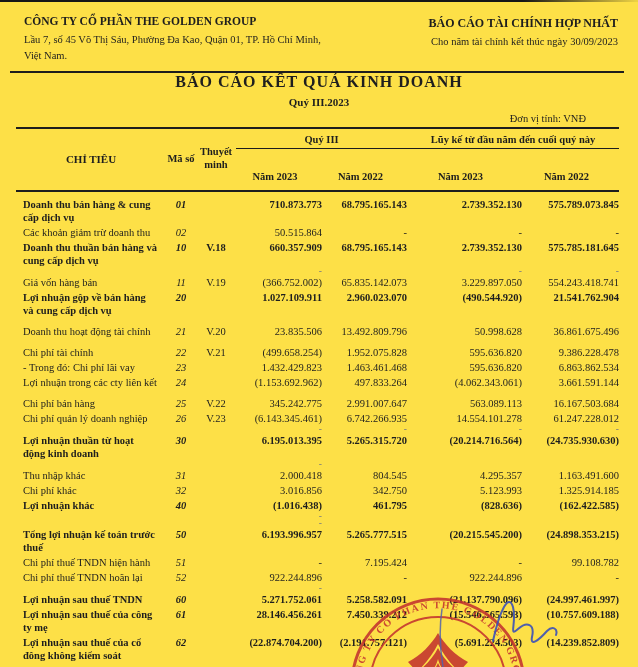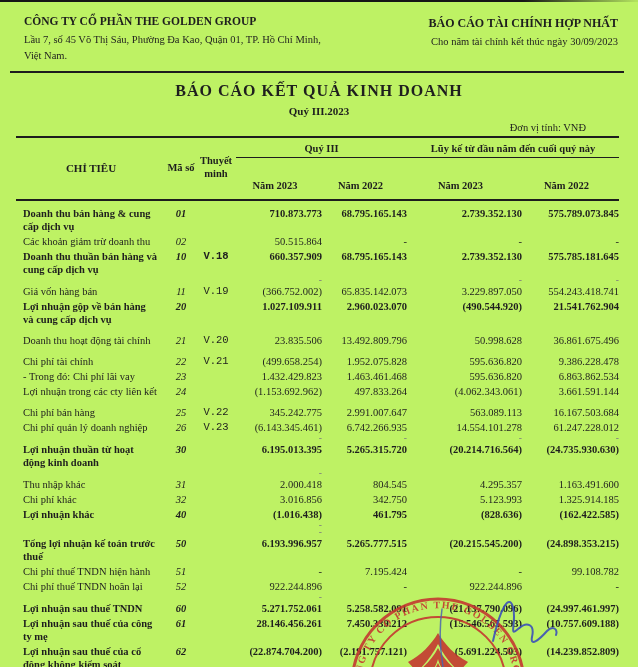--- a/index.html
+++ b/index.html
@@ -1,48 +1,48 @@
 <!DOCTYPE html>
 <html><head>
 <meta charset="utf-8">
 <style>
   html,body{margin:0;padding:0;background:#e9e9e9;}
   .page{
     position:relative;width:638px;height:667px;margin:0 auto;
-    background:#bef264;color:#1e1e1e;overflow:hidden;
+    background:#fde047;color:#1e1e1e;overflow:hidden;
     font-family:"Liberation Serif","DejaVu Serif",serif;
   }
   .topline{position:absolute;top:0;left:0;width:100%;height:2px;
     background:linear-gradient(to right,#161616 0%,#161616 82%,rgba(22,22,22,.06) 100%);}
   .header{display:flex;justify-content:space-between;align-items:flex-start;padding:15px 20px 0 24px;}
   .company-name{font-weight:bold;font-size:11.5px;}
   .company-address{font-size:10.5px;margin-top:5px;line-height:1.5;width:330px;}
   .report-block{text-align:right;padding-top:1px;}
   .report-type{font-weight:bold;font-size:12px;}
   .report-period{font-size:10.5px;margin-top:5px;}
   .rule{border:none;border-top:2px solid #1d1d1d;margin:7px 14px 0 10px;}
-  .title{text-align:center;font-weight:bold;font-size:16px;letter-spacing:1px;margin-top:9px;}
+  .title{text-align:center;font-weight:bold;font-size:16px;letter-spacing:1px;}
   .subtitle{text-align:center;font-weight:bold;font-size:11px;margin-top:5px;}
   .unit{text-align:right;font-size:10.5px;margin:5px 52px 3px 0;}
 
   table.report{border-collapse:collapse;table-layout:fixed;margin-left:16px;width:603px;font-size:10.5px;}
   col.c-label{width:150px;} col.c-code{width:30px;} col.c-note{width:40px;}
   col.c-n1{width:86px;} col.c-n2{width:85px;} col.c-n3{width:115px;} col.c-n4{width:97px;}
   thead th{font-weight:bold;font-size:10.5px;padding:0;vertical-align:middle;}
   thead{border-top:2px solid #1d1d1d;}
   tr.year-row{border-bottom:2px solid #1d1d1d;}
   th.criteria{font-size:11px;}
   th.code-h,th.note-h{text-align:center;line-height:1.2;padding:2px 1px;}
   th.group{text-align:center;padding:5px 4px 3px 4px;border-bottom:1.4px solid #1d1d1d;}
   th.year{text-align:center;padding:22px 8px 8px 0;margin-top:19px;}
   tbody td{padding:1px 0;vertical-align:top;line-height:13px;}
   tbody tr:first-child td{padding-top:6px;}
   td.label{padding-right:8px;padding-left:7px;}
   td.code{text-align:center;font-style:italic;}
-  td.note{text-align:center;font-family:Liberation Mono, monospace;}
+  td.note{text-align:center;}
   td.num{text-align:right;}
   tr.bold td{font-weight:bold;}
   tr.italic td.label{}
   tr.dash td{font-size:9.5px;color:#7e7e7e;line-height:7px;padding:0;}
   tr.gap td{height:6px;padding:0;line-height:6px;}
 
   .overlay{position:absolute;left:345px;top:583px;width:260px;height:84px;pointer-events:none;}
 </style>
 </head>
 <body>

